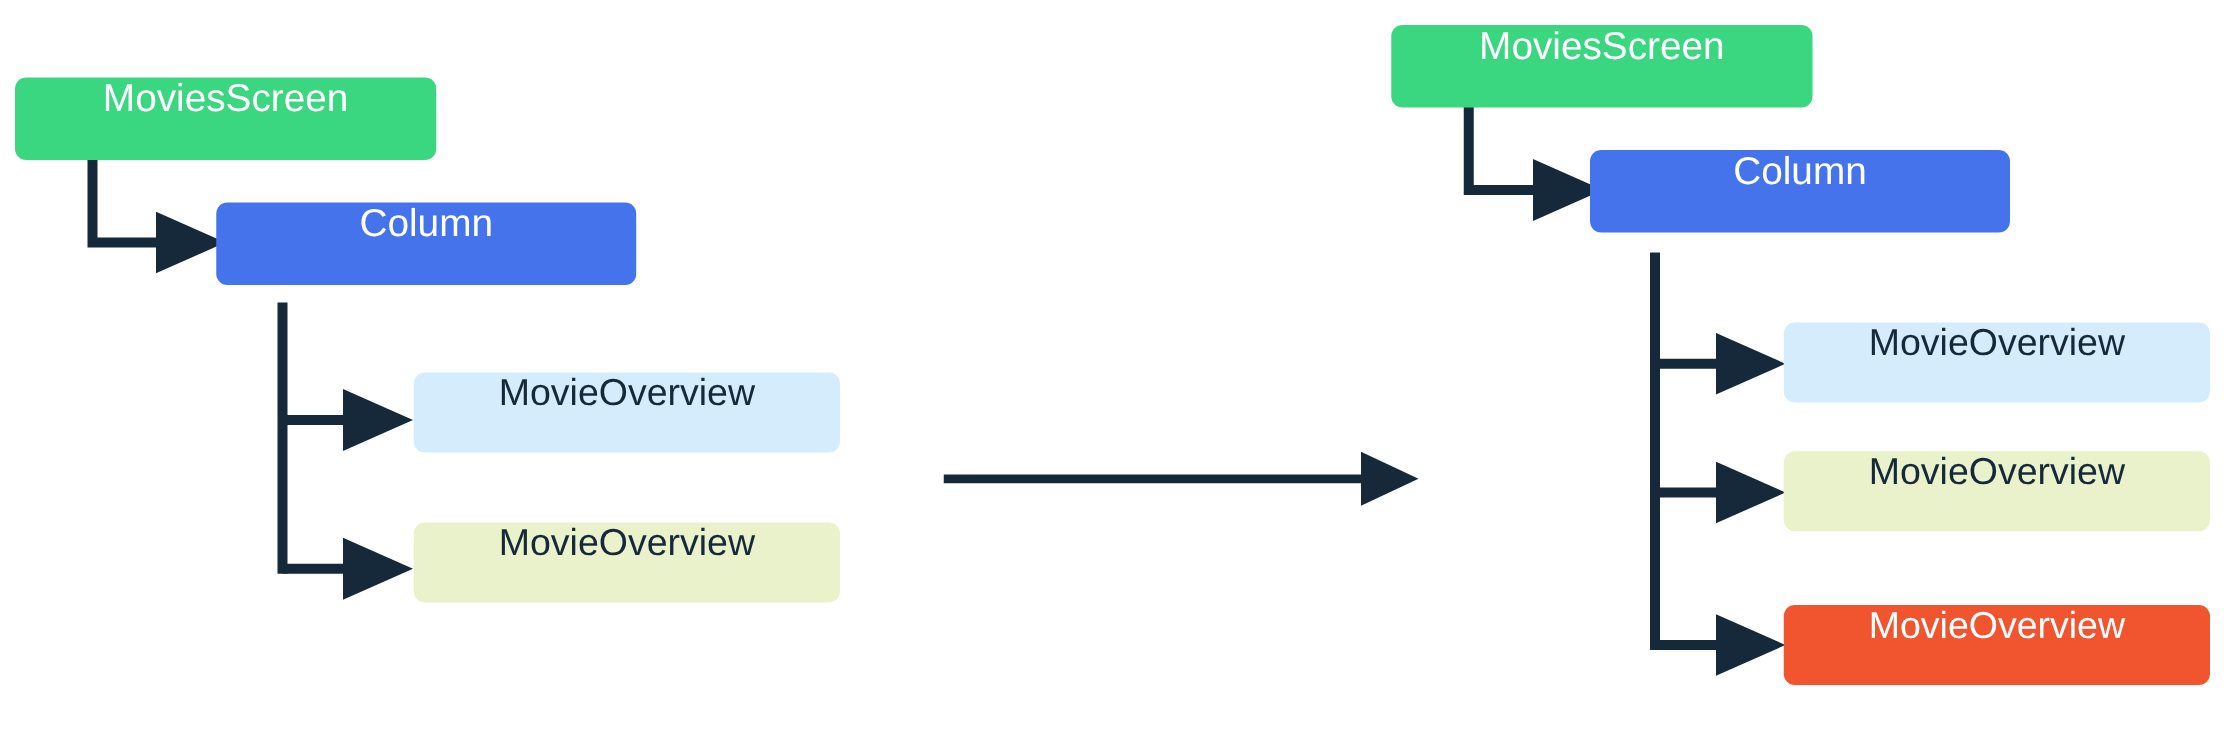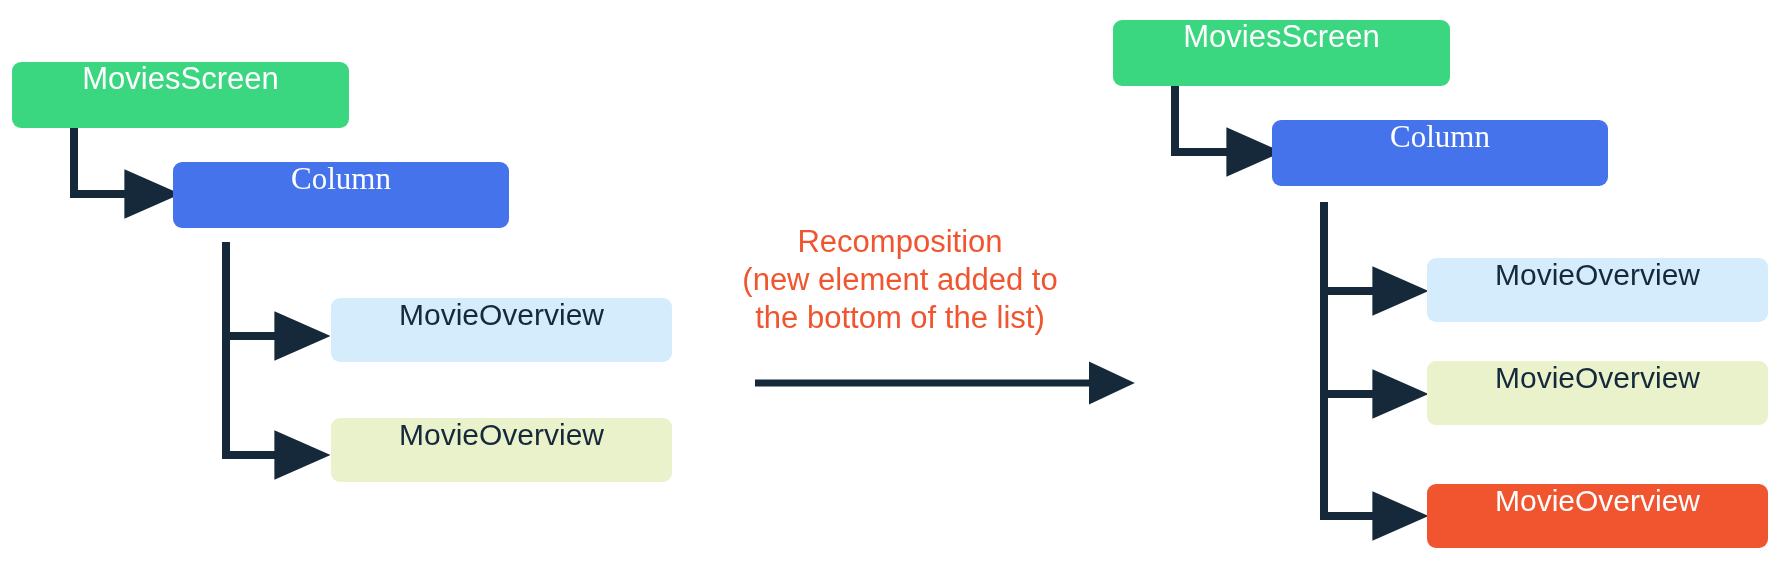--- a/index.html
+++ b/index.html
@@ -25,21 +25,21 @@
     align-items: flex-start;
     justify-content: center;
     text-align: center;
     line-height: 1.1;
     white-space: nowrap;
   }
   .node-label {
     display: block;
   }
   .n-green   { background: #3BD680; color: #ffffff; }
-  .n-blue    { background: #4573EC; color: #ffffff; font-family: Liberation Serif, serif; }
+  .n-blue    { background: #4573EC; color: #ffffff; }
   .n-lblue   { background: #D4ECFB; color: #16293A; }
   .n-lgreen  { background: #EAF2CC; color: #16293A; }
   .n-orange  { background: #F0552F; color: #ffffff; }
 
   .edge-svg {
     position: absolute;
     left: 0;
     top: 0;
     width: 1779px;
     height: 584px;
@@ -95,23 +95,20 @@
   </div>
 
   <div class="node n-lblue" style="left:331px; top:298px; width:341px; height:64px; font-size:30px;">
     <span class="node-label">MovieOverview</span>
   </div>
 
   <div class="node n-lgreen" style="left:331px; top:418px; width:341px; height:64px; font-size:30px;">
     <span class="node-label">MovieOverview</span>
   </div>
 
-  <div class="caption" style="left:690px; top:223px; width:420px; font-size:31px;">Recomposition
-(new element added to
-the bottom of the list)</div>
 
   <div class="node n-green" style="left:1113px; top:20px; width:337px; height:66px; font-size:31px;">
     <span class="node-label">MoviesScreen</span>
   </div>
 
   <div class="node n-blue" style="left:1272px; top:120px; width:336px; height:66px; font-size:31px;">
     <span class="node-label">Column</span>
   </div>
 
   <div class="node n-lblue" style="left:1427px; top:258px; width:341px; height:64px; font-size:30px;">

